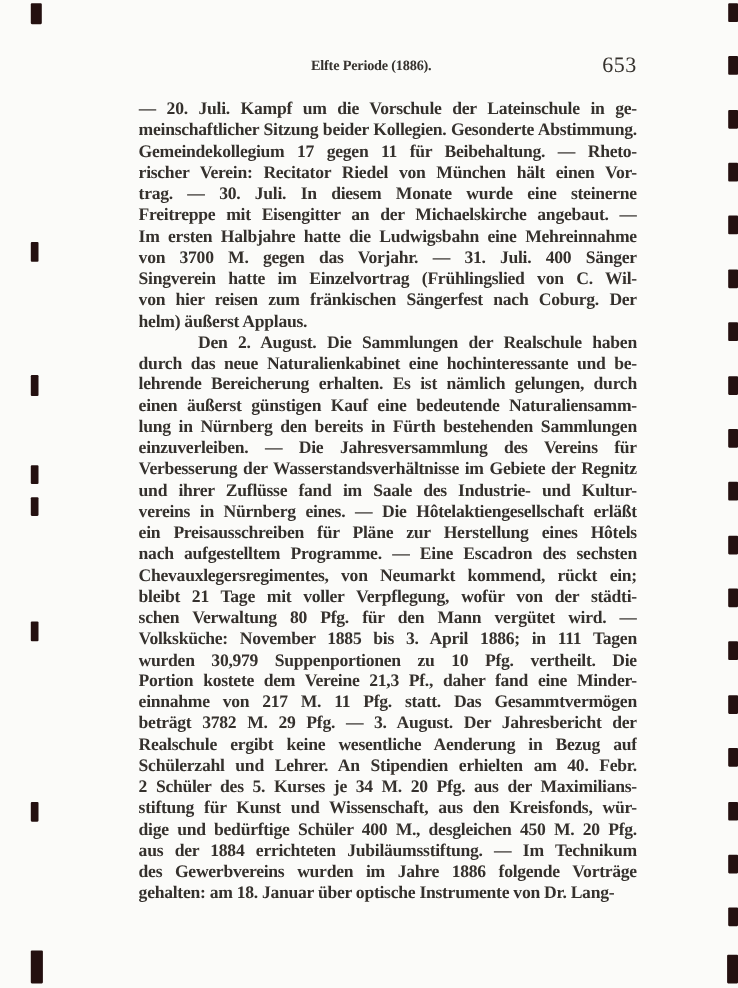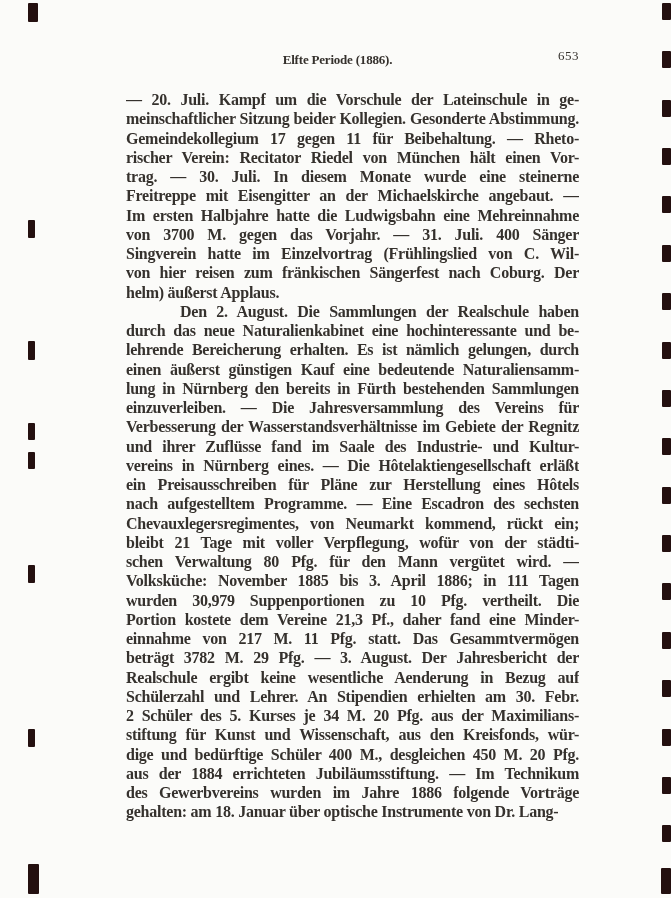--- a/index.html
+++ b/index.html
@@ -19,21 +19,21 @@
   }
   .header-title {
     position: absolute; left: 0; right: 30px; top: 1px;
     text-align: center;
     font-size: 13px; font-weight: 700;
     letter-spacing: -0.2px;
     color: var(--ink, #35312d);
   }
   .page-number {
     position: absolute; right: 0; top: -3px;
-    font-size: 13px; font-weight: 400;
+    font-size: 20px; font-weight: 400;
     letter-spacing: 0.5px;
     color: var(--ink, #35312d);
     text-align: right;
   }
   .body-text {
     position: absolute;
     top: 90px; left: 98px; width: 453px;
   }
   .line {
     font-size: 16px;
@@ -95,21 +95,21 @@
       <div class="line">nach aufgestelltem Programme. — Eine Escadron des sechsten</div>
       <div class="line">Chevauxlegersregimentes, von Neumarkt kommend, rückt ein;</div>
       <div class="line">bleibt 21 Tage mit voller Verpflegung, wofür von der städti-</div>
       <div class="line">schen Verwaltung 80 Pfg. für den Mann vergütet wird. —</div>
       <div class="line">Volksküche: November 1885 bis 3. April 1886; in 111 Tagen</div>
       <div class="line">wurden 30,979 Suppenportionen zu 10 Pfg. vertheilt.  Die</div>
       <div class="line">Portion kostete dem Vereine 21,3 Pf., daher fand eine Minder-</div>
       <div class="line">einnahme von 217 M. 11 Pfg. statt.  Das Gesammtvermögen</div>
       <div class="line">beträgt 3782 M. 29 Pfg. — 3. August.  Der Jahresbericht der</div>
       <div class="line">Realschule ergibt keine wesentliche Aenderung in Bezug auf</div>
-      <div class="line">Schülerzahl und Lehrer.  An Stipendien erhielten am 30. Febr.</div>
+      <div class="line">Schülerzahl und Lehrer.  An Stipendien erhielten am 40. Febr.</div>
       <div class="line">2 Schüler des 5. Kurses je 34 M. 20 Pfg. aus der Maximilians-</div>
       <div class="line">stiftung für Kunst und Wissenschaft, aus den Kreisfonds, wür-</div>
       <div class="line">dige und bedürftige Schüler 400 M., desgleichen 450 M. 20 Pfg.</div>
       <div class="line">aus der 1884 errichteten Jubiläumsstiftung. — Im Technikum</div>
       <div class="line">des Gewerbvereins wurden im Jahre 1886 folgende Vorträge</div>
       <div class="line para-end">gehalten: am 18. Januar über optische Instrumente von Dr. Lang-</div>
     </div>
 
   <div class="edge left">
       <div class="mark" style="top: 3px; height: 19px; width: 10px;"></div>

